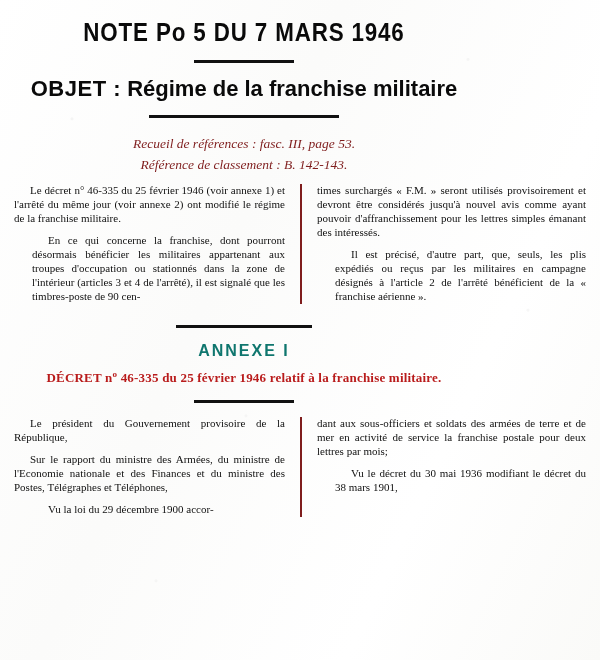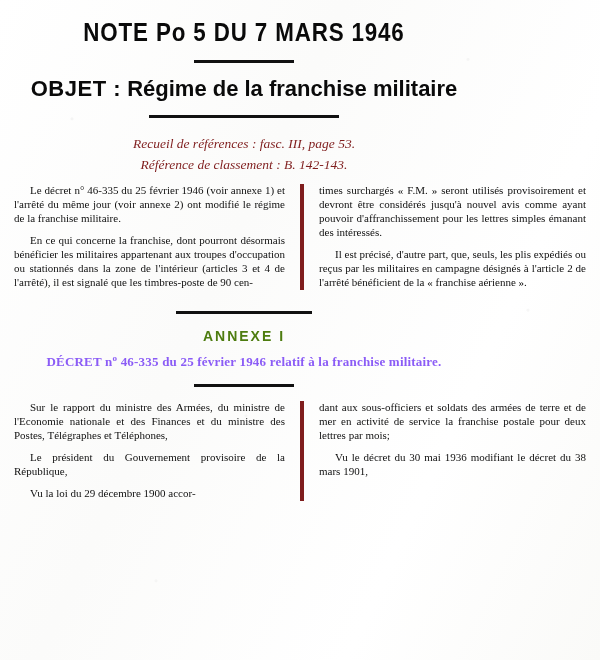--- a/index.html
+++ b/index.html
@@ -91,51 +91,51 @@
     width: 50%;
     box-sizing: border-box;
     font-size: 11px;
     line-height: 1.27;
     text-align: justify;
     color: #101010;
   }
   .col-left { padding-right: 15px; }
   .col-right {
     padding-left: 15px;
-    border-left: 4px solid #7f1d1d;
+    border-left: 2px solid #7f1d1d;
   }
   .col p {
     margin: 0 0 8px 0;
     text-indent: 16px;
   }
   .col p.cont { text-indent: 0; }
-  .col p:last-child { margin-bottom: 0; }
+  .col p:last-child { margin-bottom: 0; margin-left: 18px; }
 
   .block-top { padding-top: 8px; }
   .block-bottom { padding-top: 2px; }
 
   
   .annexe-wrap { padding-top: 21px; text-align: center; }
   .annexe-title {
     font-family: "Liberation Sans", sans-serif;
     font-weight: bold;
-    font-size: 14px;
+    font-size: 16px;
     letter-spacing: 2px;
     margin: 0;
     padding-top: 14px;
-    color: #4d7c0f;
+    color: #0f766e;
   }
   .annexe-decret {
     font-family: "Liberation Serif", serif;
     font-weight: bold;
     font-size: 13px;
     margin: 0;
     padding-top: 9px;
     letter-spacing: 0.2px;
-    color: #8b5cf6;
+    color: #b91c1c;
   }
   .annexe-decret .sup {
     font-size: 9px;
     vertical-align: super;
   }
 </style>
 </head>
 <body>
 
 <div class="paper"></div>
@@ -171,22 +171,22 @@
     <div class="rule rule-annexe-top"></div>
     <h3 class="annexe-title">ANNEXE I</h3>
     <p class="annexe-decret">
       <span>DÉCRET n</span><span class="sup">o</span><span> 46-335 du 25 février 1946 relatif à la franchise militaire.</span>
     </p>
     <div class="rule rule-annexe-bottom"></div>
   </div>
 
   <div class="cols block-bottom" style="padding-top:14px;">
     <div class="col col-left">
+      <p>Le président du Gouvernement provisoire de la République,</p>
       <p>Sur le rapport du ministre des Armées, du ministre de l'Economie nationale et des Finances et du ministre des Postes, Télégraphes et Téléphones,</p>
-      <p>Le président du Gouvernement provisoire de la République,</p>
       <p>Vu la loi du 29 décembre 1900 accor-</p>
     </div>
     <div class="col col-right">
       <p class="cont">dant aux sous-officiers et soldats des armées de terre et de mer en activité de service la franchise postale pour deux lettres par mois;</p>
       <p>Vu le décret du 30 mai 1936 modifiant le décret du 38 mars 1901,</p>
     </div>
   </div>
 
 </div>
 

